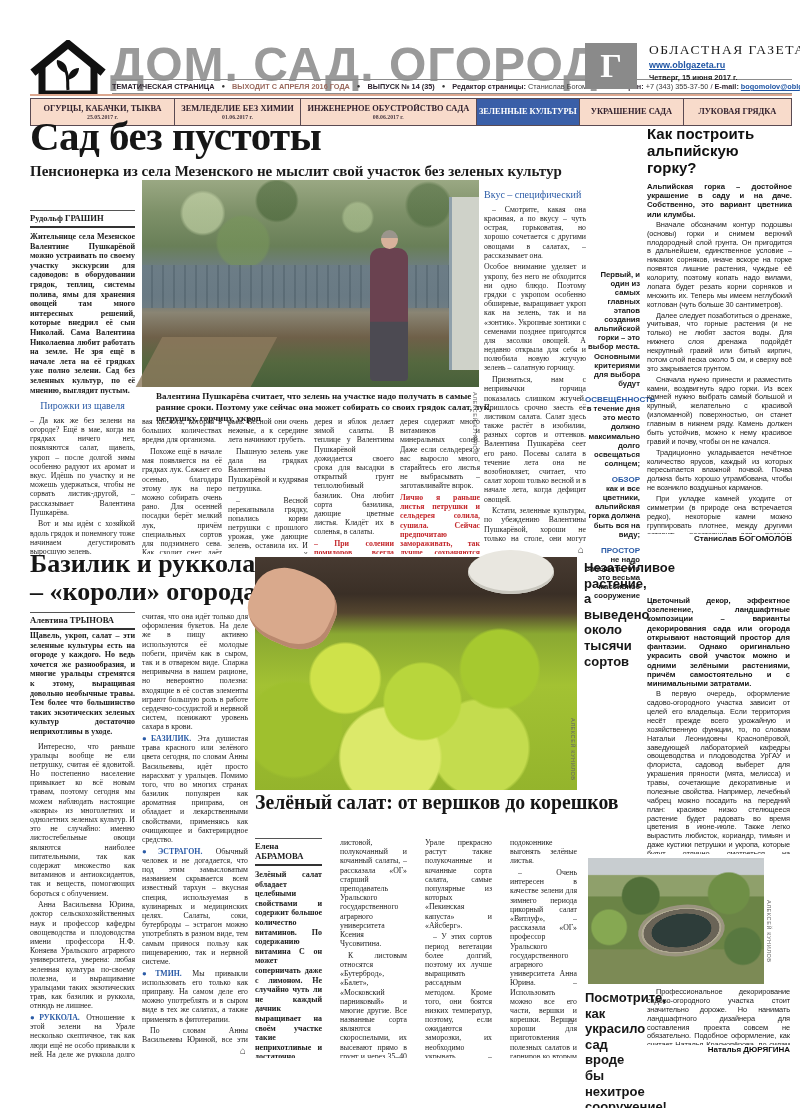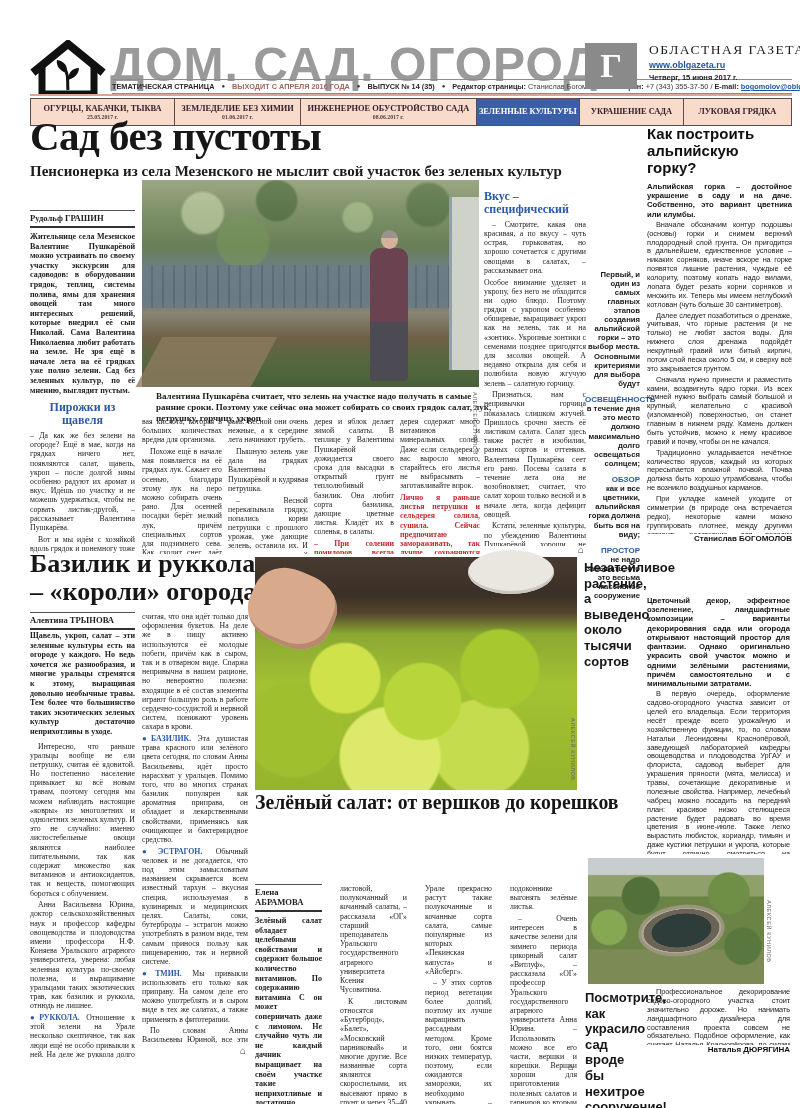--- a/index.html
+++ b/index.html
@@ -34,21 +34,21 @@
   .tab.active{background:#3a5fa8;}
   .tab.active .tl{color:#fff;}
   
   .h1{left:30px;top:112px;font-size:41px;font-weight:600;color:#161616;letter-spacing:-.5px;}
   .sub1{left:30px;top:163px;font-size:15px;font-weight:bold;color:#1c1c1c;}
   .byline{font-size:8.6px;font-weight:bold;color:#1e1e1e;border-top:1px solid #555;border-bottom:2px solid #333;
           padding:2px 0 3px 0;margin-bottom:4px;}
   .lead{font-weight:bold;font-size:8px;line-height:1.2;}
   .para{font-size:7.8px;line-height:1.18;margin-top:2.5px;}
   .ind{text-indent:8px;}
-  .shead{color:#2b5ba6;font-weight:bold;font-size:12px;line-height:1.08;margin:6px 0 4px 0;}
+  .shead{color:#2b5ba6;font-weight:normal;font-size:10px;line-height:1.08;margin:6px 0 4px 0;}
   .shead.c{text-align:center;}
   .red{color:#c3292d;font-weight:bold;}
   .bt{color:#2b5ba6;font-weight:bold;}
   .endmark{font-size:10px;color:#333;}
   .vcred{position:absolute;writing-mode:vertical-rl;font-size:5.5px;letter-spacing:.6px;color:#666;
          font-family:"Liberation Sans",sans-serif;}
   .sign{font-weight:bold;font-size:8px;text-align:right;font-family:"Liberation Sans",sans-serif;color:#111;}
   
   .sansh{font-size:15px;font-weight:bold;color:#101010;line-height:1.13;font-family:"Liberation Sans",sans-serif;}
   .sanslead{font-weight:bold;font-size:7.7px;line-height:1.2;font-family:"Liberation Sans",sans-serif;color:#141414;}
@@ -114,21 +114,21 @@
   .a1col1{left:30px;top:210px;width:105px;height:345px;}
   .a1cols{left:142px;top:417px;width:338px;height:137px;display:flex;gap:6px;}
   .a1cols .col{flex:1;overflow:hidden;}
   .a1col6{left:484px;top:184px;width:102px;height:371px;}
   .a3head{left:30px;top:550px;width:240px;font-size:26px;font-weight:600;line-height:1.07;color:#161616;}
   .a3by{left:30px;top:612px;width:105px;}
   .a3col1{left:30px;top:631px;width:105px;height:427px;}
   .a3col2{left:142px;top:612px;width:106px;height:446px;}
   .a4head{left:255px;top:790px;width:340px;font-size:21px;font-weight:600;color:#161616;
           transform:scaleX(.94);transform-origin:left;white-space:nowrap;}
-  .a4cols{left:255px;top:884px;width:322px;height:220px;display:flex;gap:18px;}
+  .a4cols{left:255px;top:838px;width:322px;height:220px;display:flex;gap:18px;}
   .a4cols .col{flex:1;overflow:hidden;}
   .a5head{left:647px;top:552px;width:145px;}
   .a5body{left:647px;top:596px;width:143px;height:258px;overflow:hidden;}
   .a5p3{left:647px;top:988px;width:143px;}
   .a5p3 .txt{height:57px;overflow:hidden;}
 </style>
 </head>
 <body>
 
 <div id="page">

